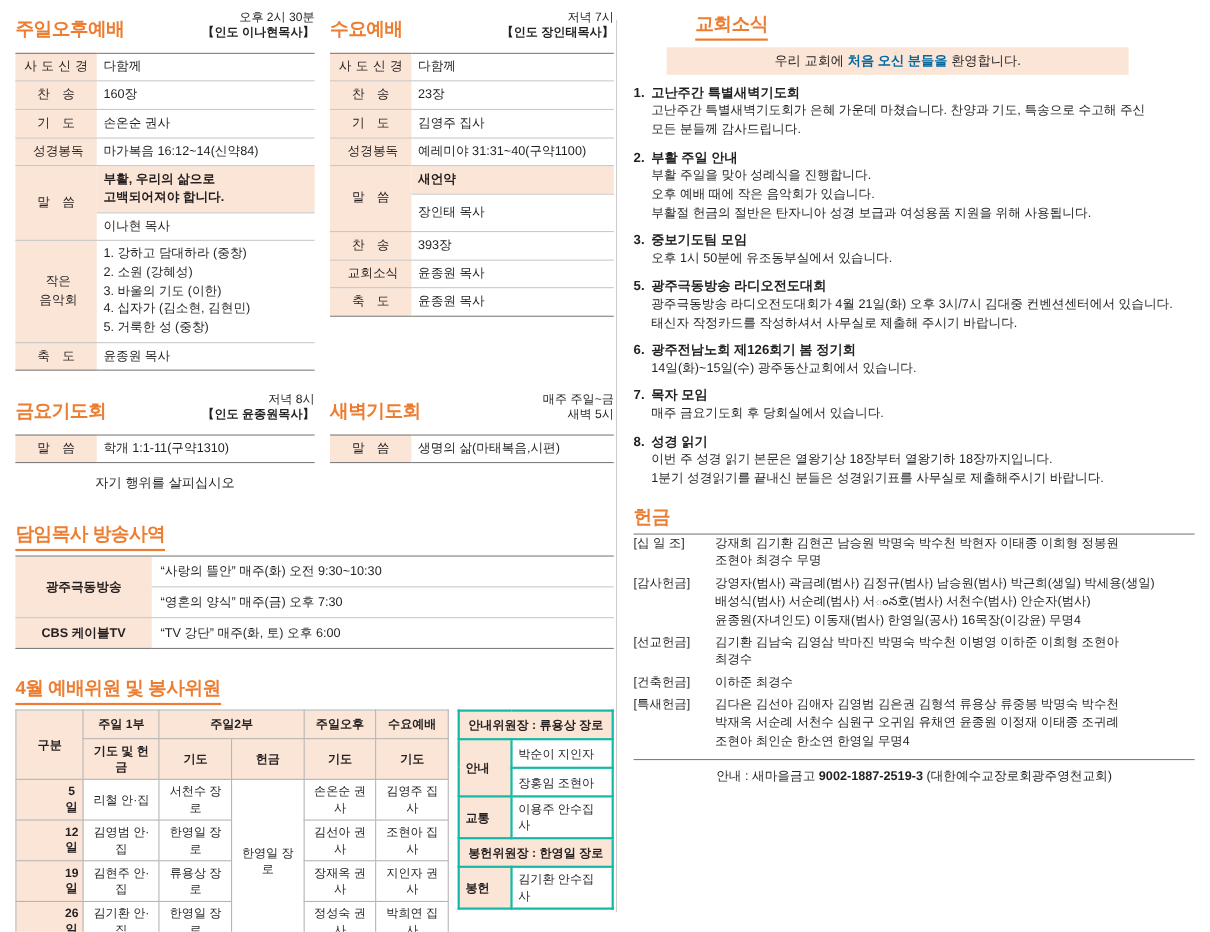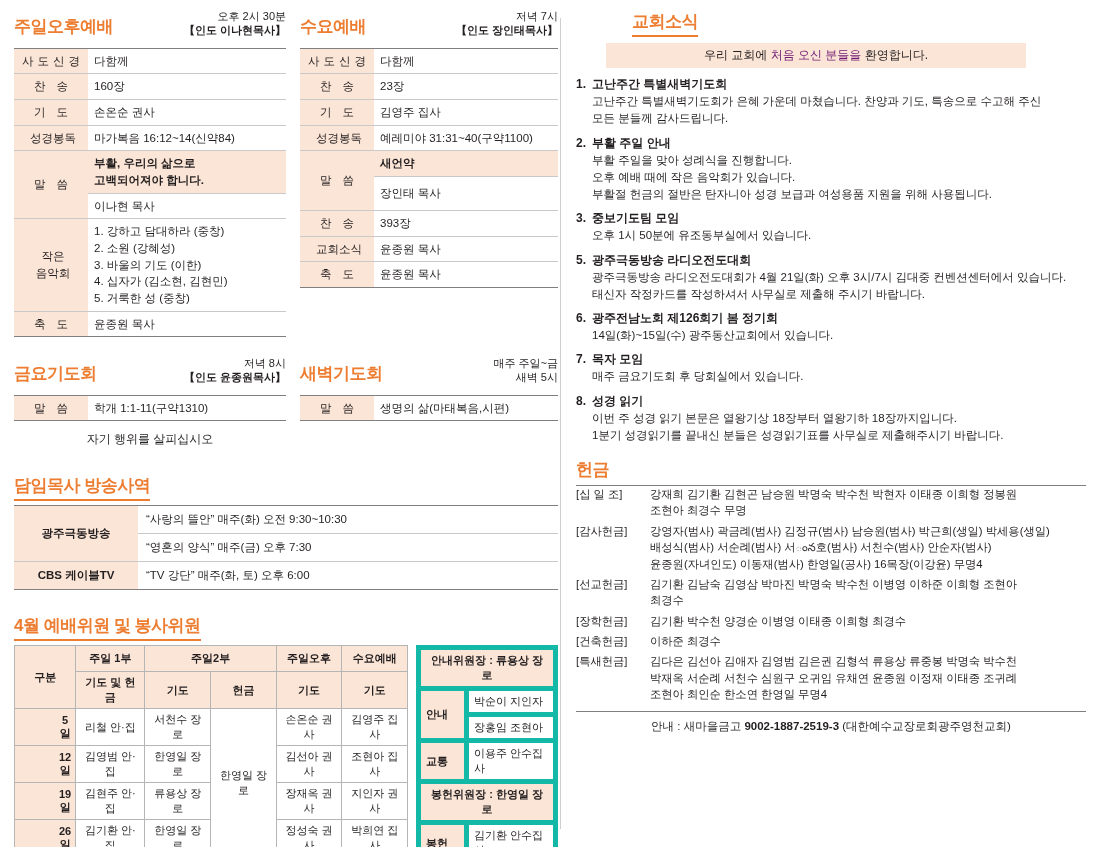--- a/index.html
+++ b/index.html
@@ -70,34 +70,34 @@
     padding:3px 4px;
     text-align:center;
     font-weight:normal;
     height:26px;
   }
   table.cm th { background:#fbe5d6; font-weight:bold; }
   table.cm td.daycell { background:#fbe5d6; font-weight:bold; width:34px;padding-left:44px; }
   .cm-wrap { display:flex; gap:8px; align-items:flex-start; }
 
   table.cm2 { border-collapse:collapse; margin-top:4px; font-size:11px; width:100%; }
-  table.cm2 td { border:5px solid #14b8a6; padding:3px 5px; height:26px; }
+  table.cm2 td { border:2px solid #14b8a6; padding:3px 5px; height:26px; }
   table.cm2 td.hdr { background:#fbe5d6; font-weight:bold; text-align:center; }
   table.cm2 td.k { background:#fbe5d6; font-weight:bold; text-align:left; width:48px; }
 
   
   .welcome {
     background:#fbe5d6;
     text-align:center;
     padding:4px 8px;
     margin:6px 0 8px 30px;
     font-size:12px;
     width:420px;
   }
-  .welcome .acc { color:#701a75; font-weight:normal; }
+  .welcome .acc { color:#0369a1; font-weight:bold; }
   ol.news { margin:0; padding:0; list-style:none; }
   ol.news > li { margin-bottom:7px; }
   .news-h { font-weight:bold; font-size:12px; }
   .news-h .num { display:inline-block; width:16px; }
   .news-b { margin-left:16px; line-height:1.5; font-size:11.5px; }
 
   
   .off-table { width:100%; border-collapse:collapse; margin-top:4px; }
   .off-table td { padding:2px 0; vertical-align:top; line-height:1.45; font-size:11.3px; }
   .off-table tr.topline td { border-top:1px solid #7f7f7f; padding-top:0; }
@@ -415,24 +415,20 @@
           <td style="white-space:pre-line">강영자(범사) 곽금례(범사) 김정규(범사) 남승원(범사) 박근희(생일) 박세용(생일)
 배성식(범사) 서순례(범사) 서ంన호(범사) 서천수(범사) 안순자(범사)
 윤종원(자녀인도) 이동재(범사) 한영일(공사) 16목장(이강윤) 무명4</td>
         </tr>
         <tr>
           <td class="off-k">[선교헌금]</td>
           <td style="white-space:pre-line">김기환 김남숙 김영삼 박마진 박명숙 박수천 이병영 이하준 이희형 조현아
 최경수</td>
         </tr>
         <tr>
-          <td class="off-k">[장학헌금]</td>
-          <td style="white-space:pre-line">김기환 박수천 양경순 이병영 이태종 이희형 최경수</td>
-        </tr>
-        <tr>
           <td class="off-k">[건축헌금]</td>
           <td style="white-space:pre-line">이하준 최경수</td>
         </tr>
         <tr>
           <td class="off-k">[특새헌금]</td>
           <td style="white-space:pre-line">김다은 김선아 김애자 김영범 김은권 김형석 류용상 류중봉 박명숙 박수천
 박재옥 서순례 서천수 심원구 오귀임 유채연 윤종원 이정재 이태종 조귀례
 조현아 최인순 한소연 한영일 무명4</td>
         </tr>
       </tbody>

